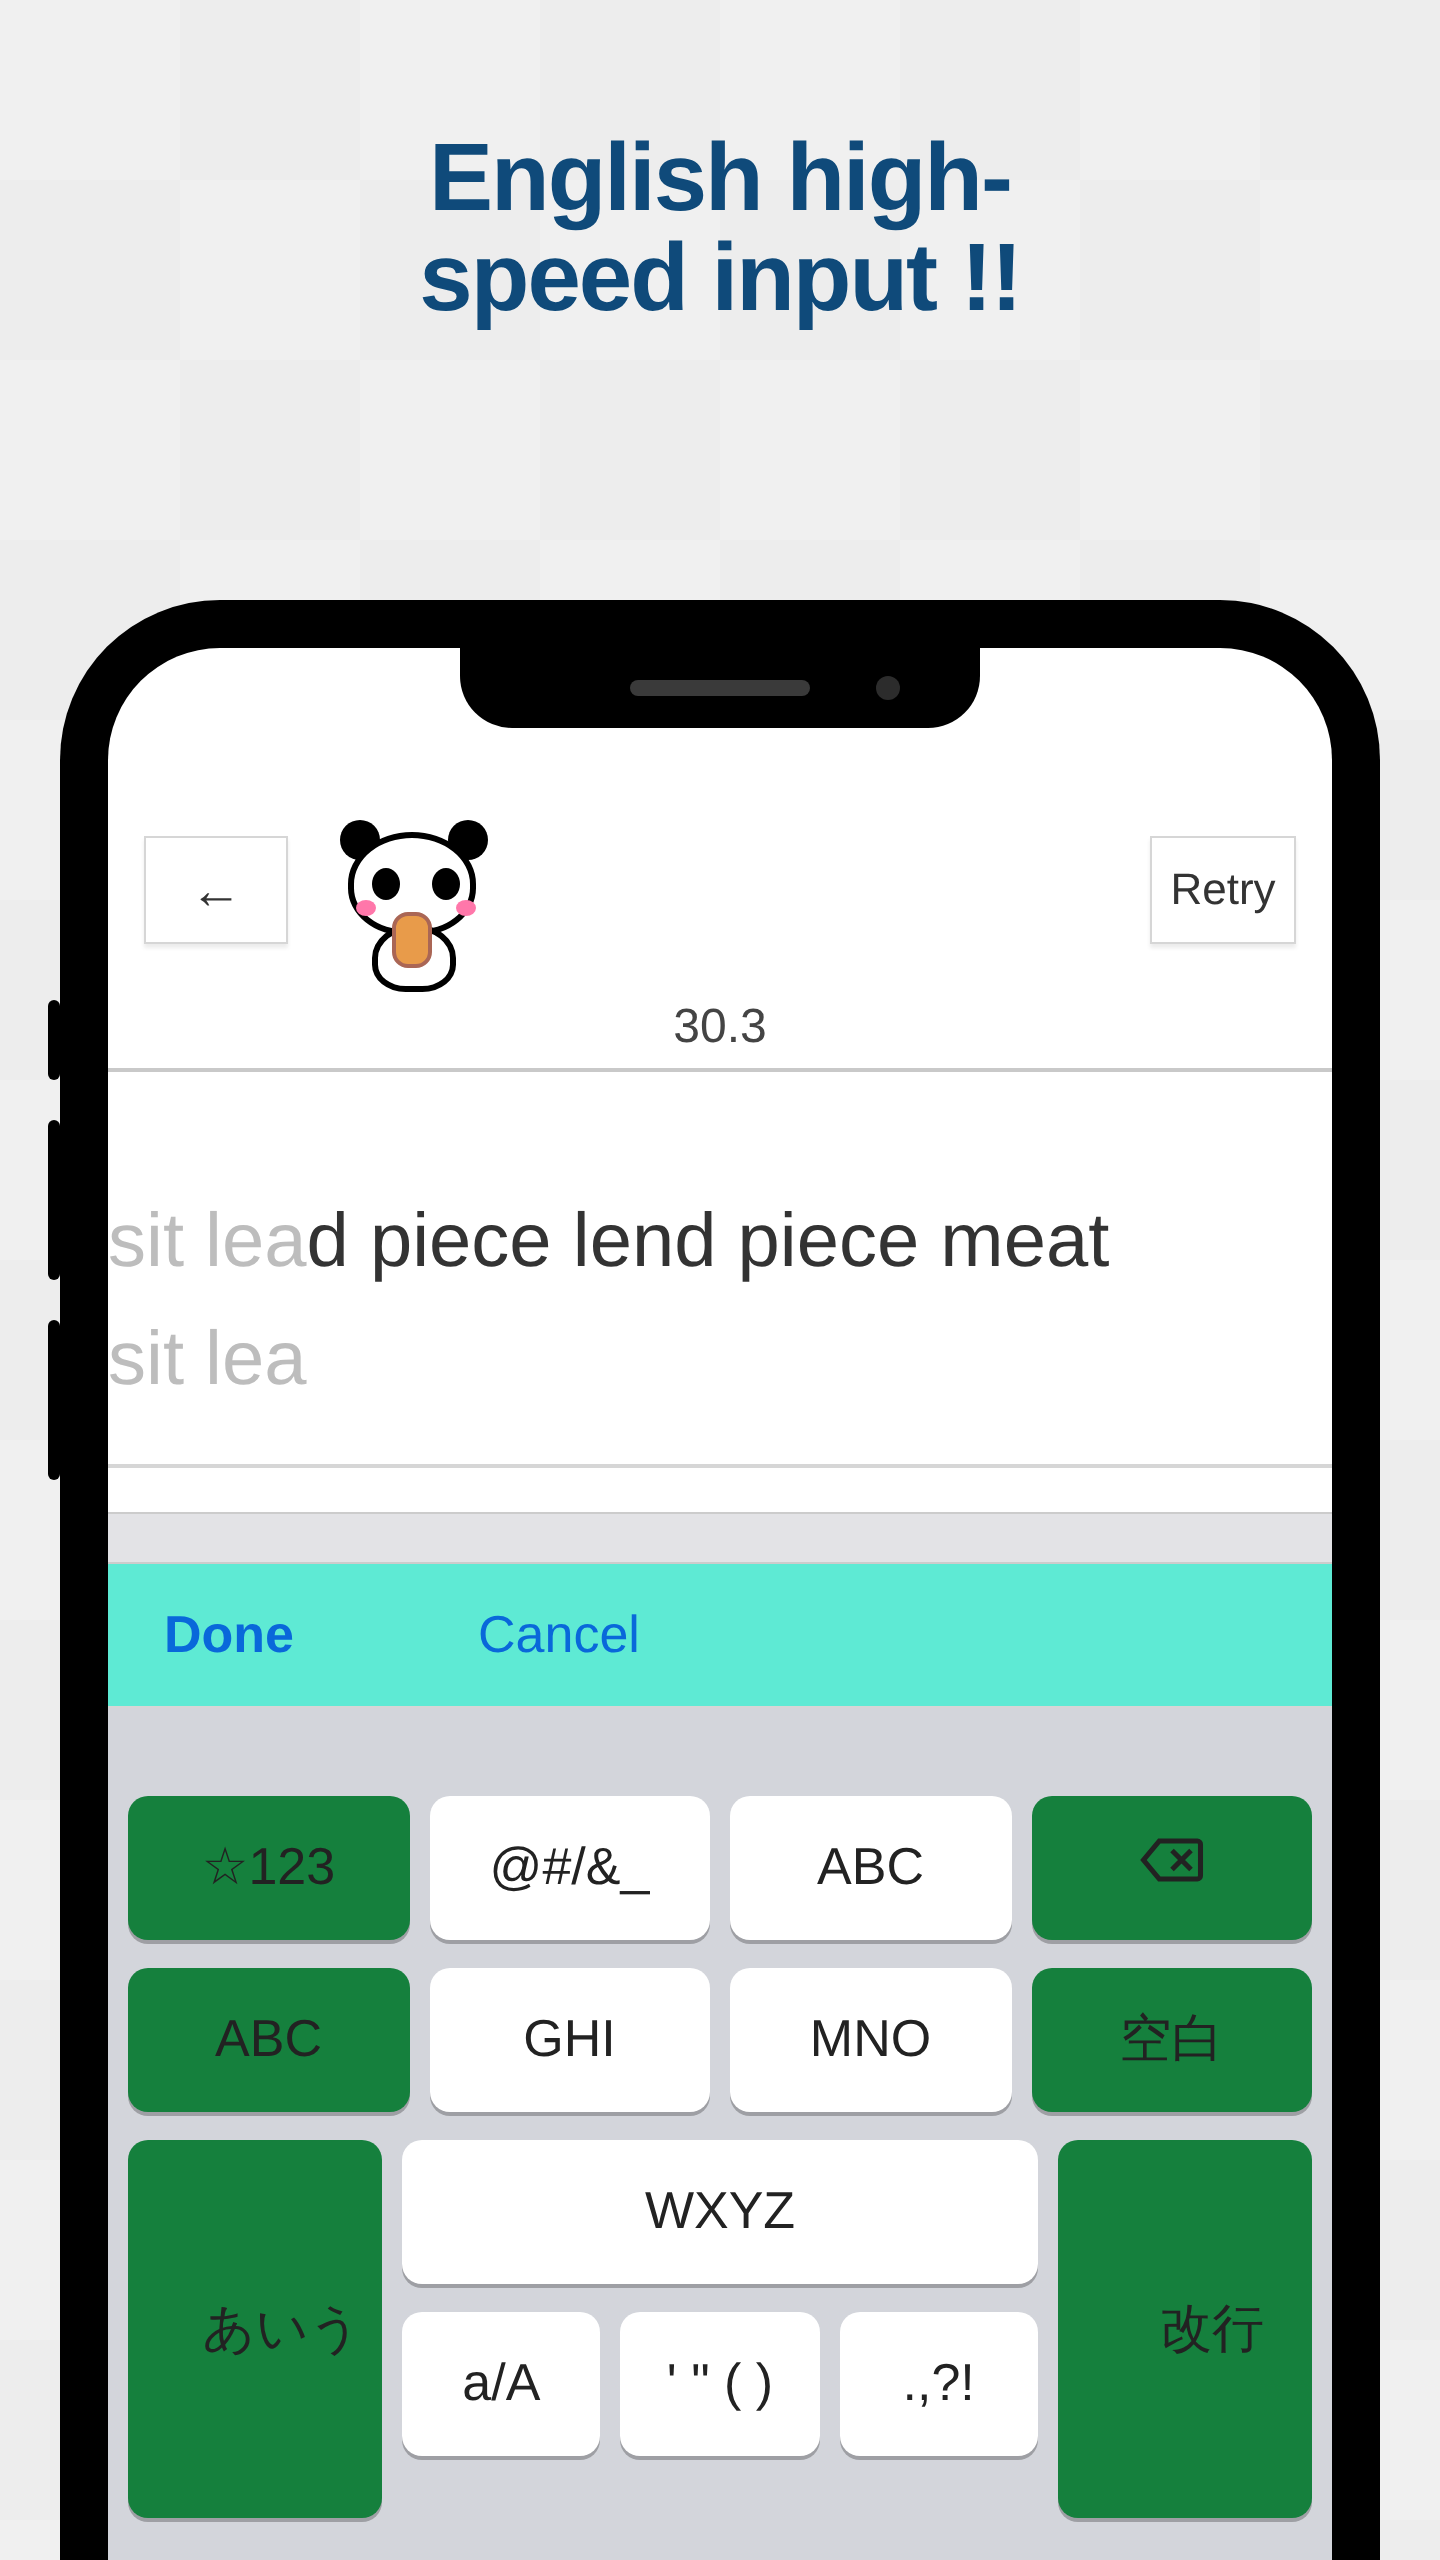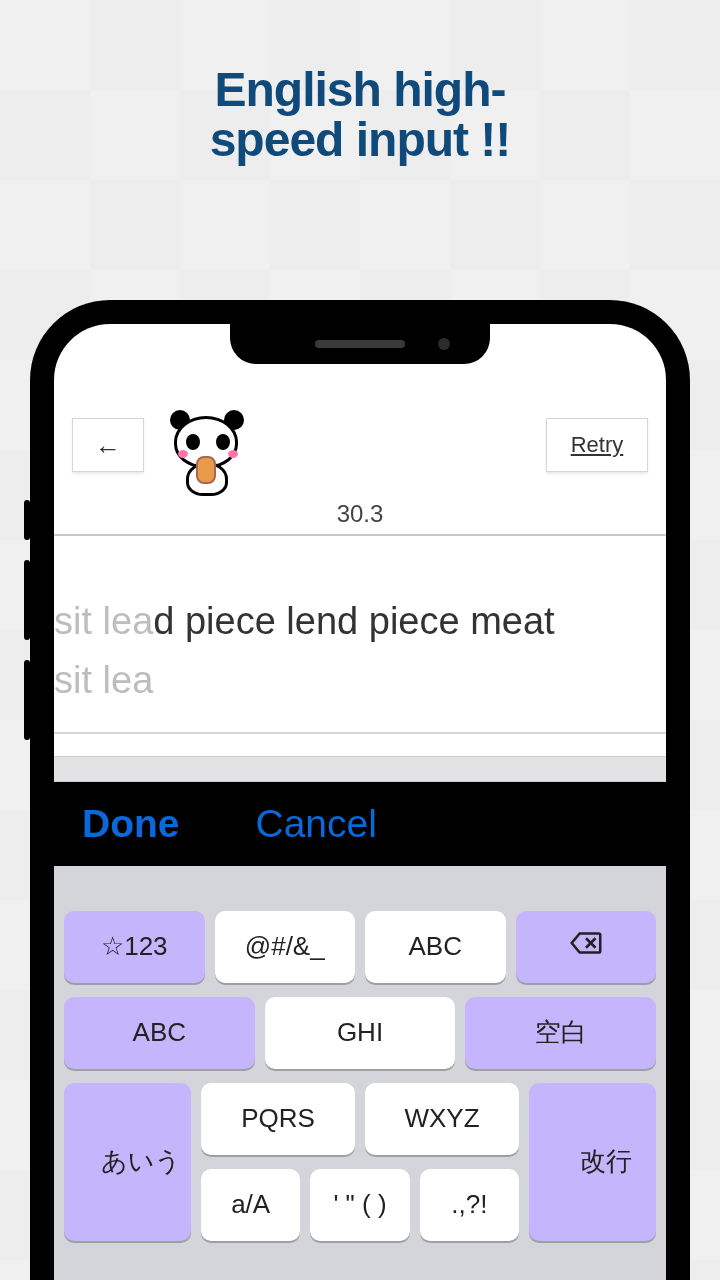--- a/index.html
+++ b/index.html
@@ -73,21 +73,21 @@
     position: relative;
     height: 110px;
   }
   .back-btn, .retry-btn {
     background: #fff; border: 1px solid #d6d6d6;
     box-shadow: 0 2px 2px rgba(0,0,0,0.08);
     height: 54px; display:flex; align-items:center; justify-content:center;
     font-size: 22px; color:#333;
   }
   .back-btn { width: 72px; font-size: 26px; }
-  .retry-btn { width: 102px; margin-left:auto;text-decoration:underline; }
+  .retry-btn { width: 73px; margin-left:auto; }
   .panda {
     margin-left: 24px; margin-top: -6px;
     width: 80px; height: 90px; position: relative;
   }
   .panda .head {
     width: 64px; height: 52px; background:#fff; border:3px solid #000;
     border-radius: 50% 50% 46% 46%;
     position:absolute; top:4px; left:6px;
   }
   .panda .ear { width:20px; height:20px; background:#000; border-radius:50%; position:absolute; top:-2px; }
@@ -112,45 +112,45 @@
     white-space: nowrap; overflow:hidden;
   }
   .target-line .gray { color:#bdbdbd; }
   .target-line .dark { color:#333; }
   .typed-line { color:#bdbdbd; }
   .hr2 { height:2px; background:#d6d6d6; margin-top:22px; }
   .bar-under { height:26px; background:#e3e3e6; border-top:1px solid #ccc; border-bottom:1px solid #ccc; }
 
   
   .actionbar {
-    background:#000000; display:flex; gap:40px;
-    padding: 20px 28px; font-size:39px;
+    background:#5eead4; display:flex; gap:56px;
+    padding: 20px 28px; font-size:26px;
     border-bottom:1px solid #d6d6d6;
   }
   .actionbar .done { color:#0968da; font-weight:600; }
   .actionbar .cancel { color:#0968da; font-weight:400;margin-left:36px; }
 
   
   .kb {
     background:#d3d5db; flex:1; padding: 44px 10px 0 10px;
     display:flex; flex-direction:column; gap:14px;
   }
   .kb-row { display:flex; gap:10px; }
   .key {
     flex:1; height:72px; border-radius:10px;
     display:flex; align-items:center; justify-content:center;
     font-size:26px; color:#222;
     box-shadow: 0 2px 0 rgba(0,0,0,0.25);
   }
   .key.white { background:#fff; }
-  .key.gray { background:#c4b5fd; }
+  .key.gray { background:#15803d; }
   .key .del-icon svg { width:38px; height:38px; }
   .tall-wrap { display:flex; gap:10px; }
   .tall-col { flex:1; display:flex; flex-direction:column; gap:14px; }
-  .key.tall { height:158px;padding-left:27px; }
+  .key.tall { height:189px;padding-left:27px; }
 </style>
 </head>
 <body>
 
 <div class="bg"></div>
 
 <div class="headline">English high-<br>speed input !!</div>
 
 <div class="phone">
   <div class="side-btn b1"></div>
@@ -204,27 +204,27 @@
             <svg viewBox="0 0 24 24" fill="none" stroke="#222" stroke-width="1.6">
               <path d="M8 6h12a1 1 0 0 1 1 1v10a1 1 0 0 1-1 1H8l-5-6 5-6z"></path>
               <path d="M12 9l6 6M18 9l-6 6"></path>
             </svg>
           </span>
         </div>
       </div>
       <div class="kb-row">
         <div class="key gray">ABC</div>
         <div class="key white">GHI</div>
+        <div class="key white">MNO</div>
         <div class="key gray">空白</div>
       </div>
       <div class="tall-wrap">
         <div class="key gray tall" style="flex:1">あいう</div>
         <div class="tall-col" style="flex:3.18">
           <div class="kb-row">
-            <div class="key white">PQRS</div>
             <div class="key white">WXYZ</div>
           </div>
           <div class="kb-row">
             <div class="key white">a/A</div>
             <div class="key white">' " ( )</div>
             <div class="key white">.,?!</div>
           </div>
         </div>
         <div class="key gray tall" style="flex:1">改行</div>
       </div>

